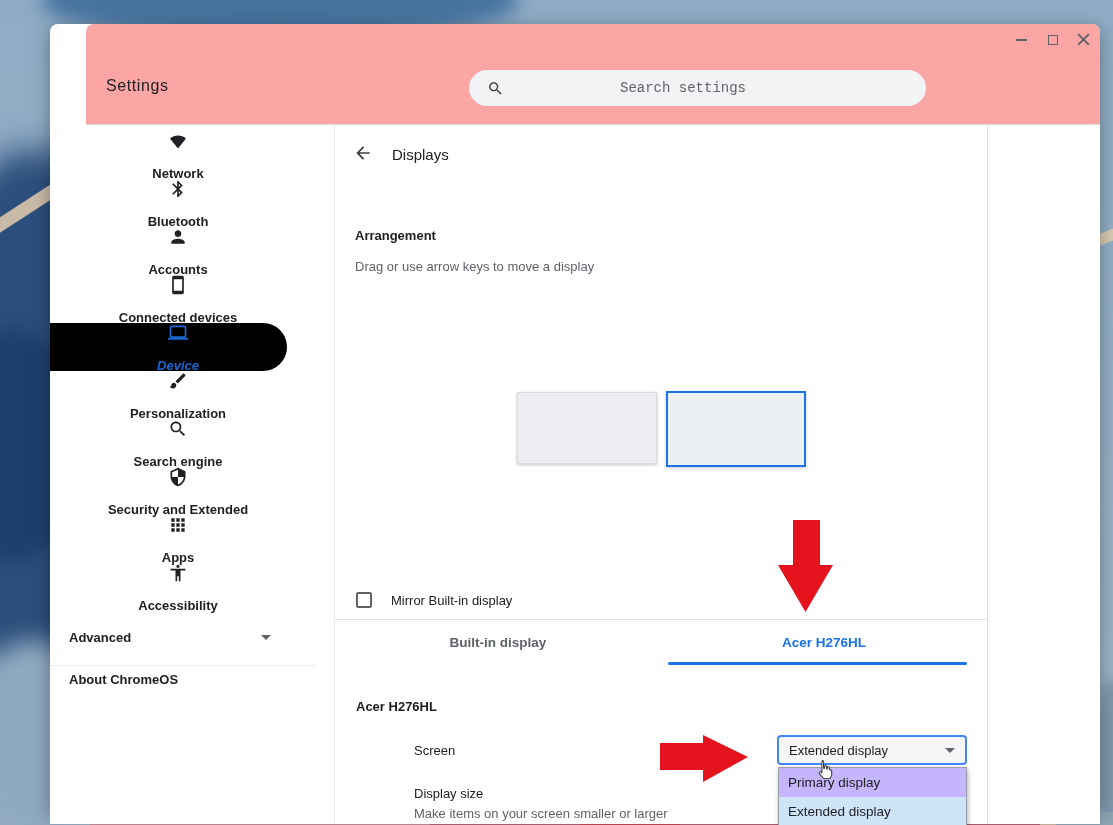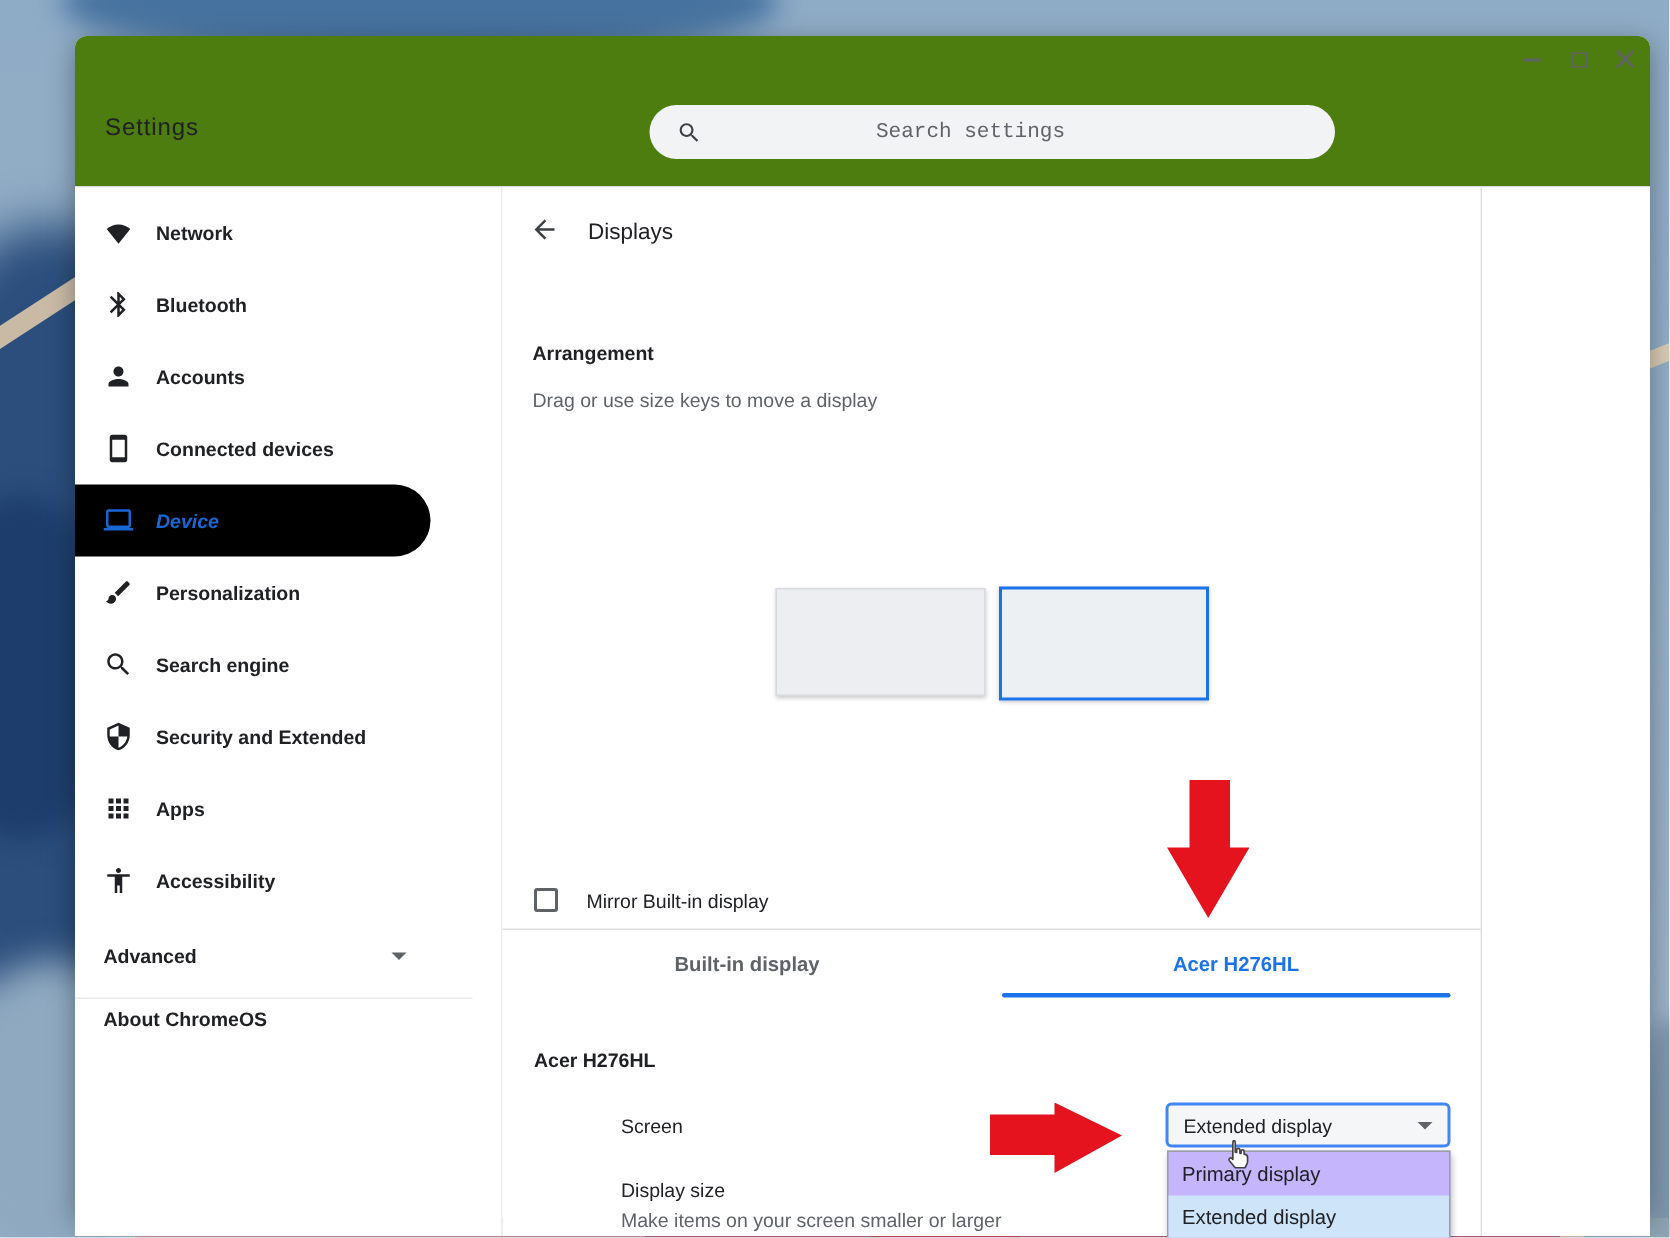--- a/index.html
+++ b/index.html
@@ -15,37 +15,37 @@
   .wp-left-blob3 { left:-40px; top:640px; width:150px; height:210px; background:#8FA9C0; border-radius:50%; filter:blur(12px); }
   .wp-stripe-left  { left:-28px; top:196px; width:125px; height:13px; background:#C9BAA6; transform:rotate(-33deg); }
   .wp-stripe-right { left:1078px; top:228px; width:75px; height:11px; background:#D8CBB5; transform:rotate(-22deg); }
   .wp-right-blob { left:1094px; top:680px; width:40px; height:150px; background:#7E97AB; border-radius:40%; filter:blur(6px); }
   .strip { position:absolute; top:812px; height:13px; }
 
   
   .window { position:absolute; left:50px; top:24px; width:1050px; height:788px;
             background:#FFFFFF; border-radius:8px 8px 0 0;
             box-shadow:0 4px 18px rgba(0,0,0,.35); }
-  .header { position:relative; height:101px; border-bottom:1px solid #DADCE0; border-radius:8px 8px 0 0; background:#4d7c0f; }
+  .header { position:relative; height:101px; border-bottom:1px solid #DADCE0; border-radius:8px 8px 0 0; background:#fca5a5;margin-left:36px; }
   .app-title { position:absolute; left:20px; top:53px; font-size:16px; color:#202124; letter-spacing:.6px; }
   .searchbar { position:absolute; left:383px; top:46px; width:457px; height:36px; border-radius:18px;
                background:#F1F3F4; display:flex; align-items:center; padding-left:18px; gap:14px; }
   .searchbar input { border:none; outline:none; background:transparent; font-size:14px; color:#202124; width:330px;
                      font-family:Liberation Mono, monospace;text-align:center; }
   .searchbar input::placeholder { color:#5F6368; }
   .win-controls { position:absolute; right:6px; top:5px; display:flex; gap:10px; }
   .win-btn { width:21px; height:21px; display:flex; align-items:center; justify-content:center; cursor:pointer; background:none; border:none; }
   .ic-min { width:11px; height:2px; background:#5F6368; }
   .ic-max { width:10px; height:10px; border:1.6px solid #5F6368; }
 
   
   .win-body { display:flex; height:699px; }
   .sidebar { width:285px; border-right:1px solid #ECECEC; padding-top:6px; background:#fff; }
   .side-item { height:48px; width:237px; display:flex; align-items:center; padding-left:19px; gap:15px;
-               font-size:13px; font-weight:bold; color:#202124; cursor:pointer; }
+               font-size:13px; font-weight:bold; color:#202124; cursor:pointer;flex-direction:column; }
   .side-item svg { flex:0 0 20px; }
   .side-item.selected { background:#000000; border-radius:0 24px 24px 0; color:#1967D2;font-style:italic; }
   .advanced-row { margin-top:8px; height:36px; width:237px; display:flex; align-items:center;
                   justify-content:space-between; padding:0 16px 0 19px; font-size:13px; font-weight:bold; color:#202124; cursor:pointer; }
   .caret-down { width:0; height:0; border-left:5px solid transparent; border-right:5px solid transparent; border-top:5px solid #5F6368; }
   .side-divider { margin-top:10px; width:265px; border-top:1px solid #E8EAED; }
   .about-row { margin-top:6px; height:40px; display:flex; align-items:flex-start; padding-left:19px;
                font-size:13px; font-weight:bold; color:#202124; cursor:pointer; }
 
   .main { position:relative; flex:1; background:#fff; }
@@ -220,21 +220,21 @@
         <div class="content-border"></div>
 
         <button class="back-btn">
           <svg width="20" height="20" viewBox="0 0 24 24" fill="#3C4043">
               <path d="M20 11H7.83l5.59-5.59L12 4l-8 8 8 8 1.41-1.41L7.83 13H20v-2z"></path>
             </svg>
         </button>
         <div class="page-title">Displays</div>
 
         <div class="section-heading">Arrangement</div>
-        <div class="section-hint">Drag or use size keys to move a display</div>
+        <div class="section-hint">Drag or use arrow keys to move a display</div>
 
         <div class="thumb1"></div>
         <div class="thumb2"></div>
 
         <svg class="arrow-down" width="55" height="92" viewBox="0 0 55 92">
           <polygon points="15,0 42,0 42,45 55,45 27.5,92 0,45 15,45" fill="#E5131E"></polygon>
         </svg>
 
         <div class="mirror-check"></div>
         <div class="mirror-label">Mirror Built-in display</div>

